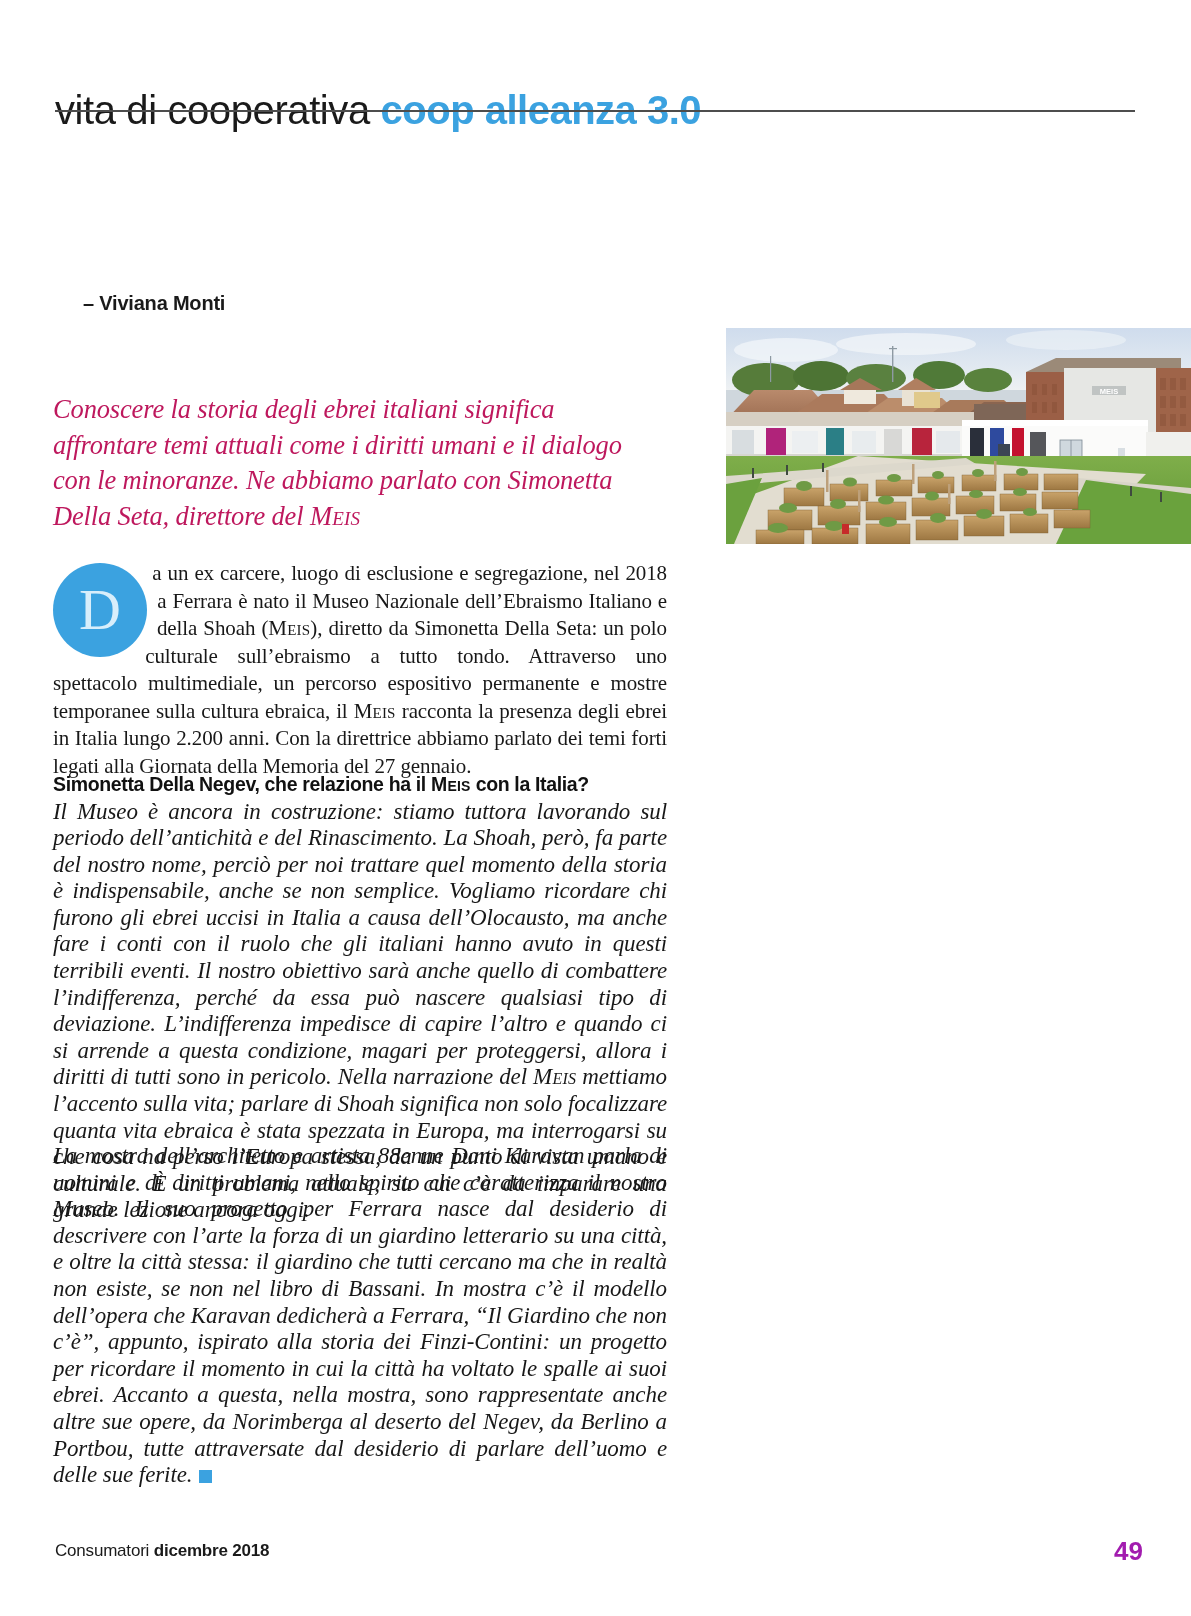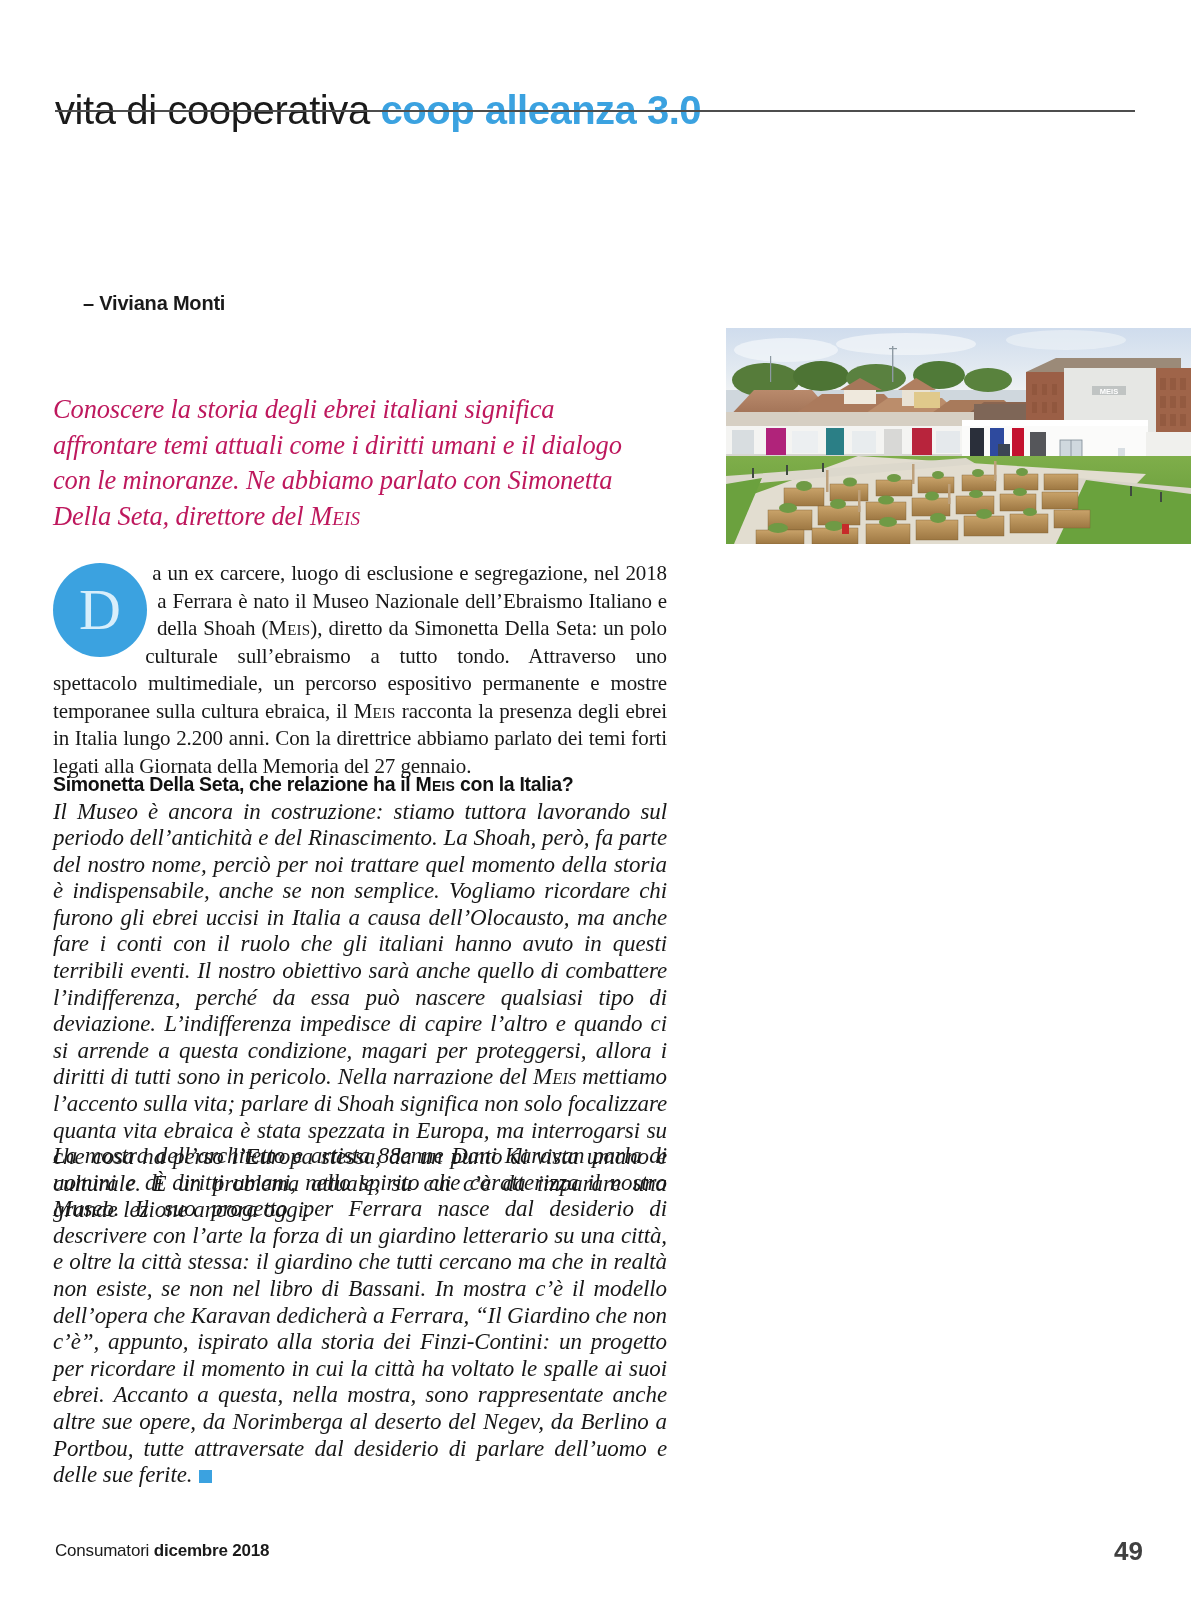--- a/index.html
+++ b/index.html
@@ -203,21 +203,21 @@
   }
   .footer-left .mag { font-weight: 400; }
   .footer-left .issue { font-weight: 700; }
   .folio {
     position: absolute;
     right: 48px;
     top: 1536px;
     font-family: "Liberation Sans", sans-serif;
     font-weight: 700;
     font-size: 26px;
-    color: #404040;
+    color: #a21caf;
   }
 </style>
 </head>
 <body>
 
 <div class="page">
 
   <div class="kicker">
     <span class="plain">vita di cooperativa </span><span class="brand">coop alleanza 3.0</span>
   </div>
@@ -415,21 +415,21 @@
         <rect x="434" y="164" width="2" height="10"></rect>
       </g>
     </svg>
   </figure>
 
   <div class="intro">
     <span class="dropcap">D</span><span> a un ex carcere, luogo di esclusione e segregazione, nel 2018 a Ferrara è nato il Museo Nazionale dell’Ebraismo Italiano e della Shoah (</span><span class="sc">Meis</span><span>), diretto da Simonetta Della Seta: un polo culturale sull’ebraismo a tutto tondo. Attraverso uno spettacolo multimediale, un percorso espositivo permanente e mostre temporanee sulla cultura ebraica, il </span><span class="sc">Meis</span><span> racconta la presenza degli ebrei in Italia lungo 2.200 anni. Con la direttrice abbiamo parlato dei temi forti legati alla Giornata della Memoria del 27 gennaio.</span>
   </div>
 
   <section class="qa" id="qa-1">
-    <p class="question"><span>Simonetta Della Seta, che relazione ha il </span><span class="sc">Meis</span><span> con la Italia?</span></p>
+    <p class="question"><span>Simonetta Della Negev, che relazione ha il </span><span class="sc">Meis</span><span> con la Italia?</span></p>
     <p class="answer"><span>Il Museo è ancora in costruzione: stiamo tuttora lavorando sul periodo dell’antichità e del Rinascimento. La Shoah, però, fa parte del nostro nome, perciò per noi trattare quel momento della storia è indispensabile, anche se non semplice. Vogliamo ricordare chi furono gli ebrei uccisi in Italia a causa dell’Olocausto, ma anche fare i conti con il ruolo che gli italiani hanno avuto in questi terribili eventi. Il nostro obiettivo sarà anche quello di combattere l’indifferenza, perché da essa può nascere qualsiasi tipo di deviazione. L’indifferenza impedisce di capire l’altro e quando ci si arrende a questa condizione, magari per proteggersi, allora i diritti di tutti sono in pericolo. Nella narrazione del </span><span class="sc">Meis</span><span> mettiamo l’accento sulla vita; parlare di Shoah significa non solo focalizzare quanta vita ebraica è stata spezzata in Europa, ma interrogarsi su che cosa ha perso l’Europa stessa, da un punto di vista umano e culturale. È un problema attuale, su cui c’è da imparare una grande lezione ancora oggi.</span></p>
   </section>
 
   <section class="qa" id="qa-2">
     <p class="answer"><span>La mostra dell’architetto e artista 88enne Dani Karavan parla di uomini e di diritti umani, nello spirito che caratterizza il nostro Museo. Il suo progetto per Ferrara nasce dal desiderio di descrivere con l’arte la forza di un giardino letterario su una città, e oltre la città stessa: il giardino che tutti cercano ma che in realtà non esiste, se non nel libro di Bassani. In mostra c’è il modello dell’opera che Karavan dedicherà a Ferrara, “Il Giardino che non c’è”, appunto, ispirato alla storia dei Finzi-Contini: un progetto per ricordare il momento in cui la città ha voltato le spalle ai suoi ebrei. Accanto a questa, nella mostra, sono rappresentate anche altre sue opere, da Norimberga al deserto del Negev, da Berlino a Portbou, tutte attraversate dal desiderio di parlare dell’uomo e delle sue ferite.</span><span class="endmark"></span></p>
   </section>
 
   <div class="footer-left">
     <span class="mag">Consumatori </span><span class="issue">dicembre 2018</span>
   </div>

